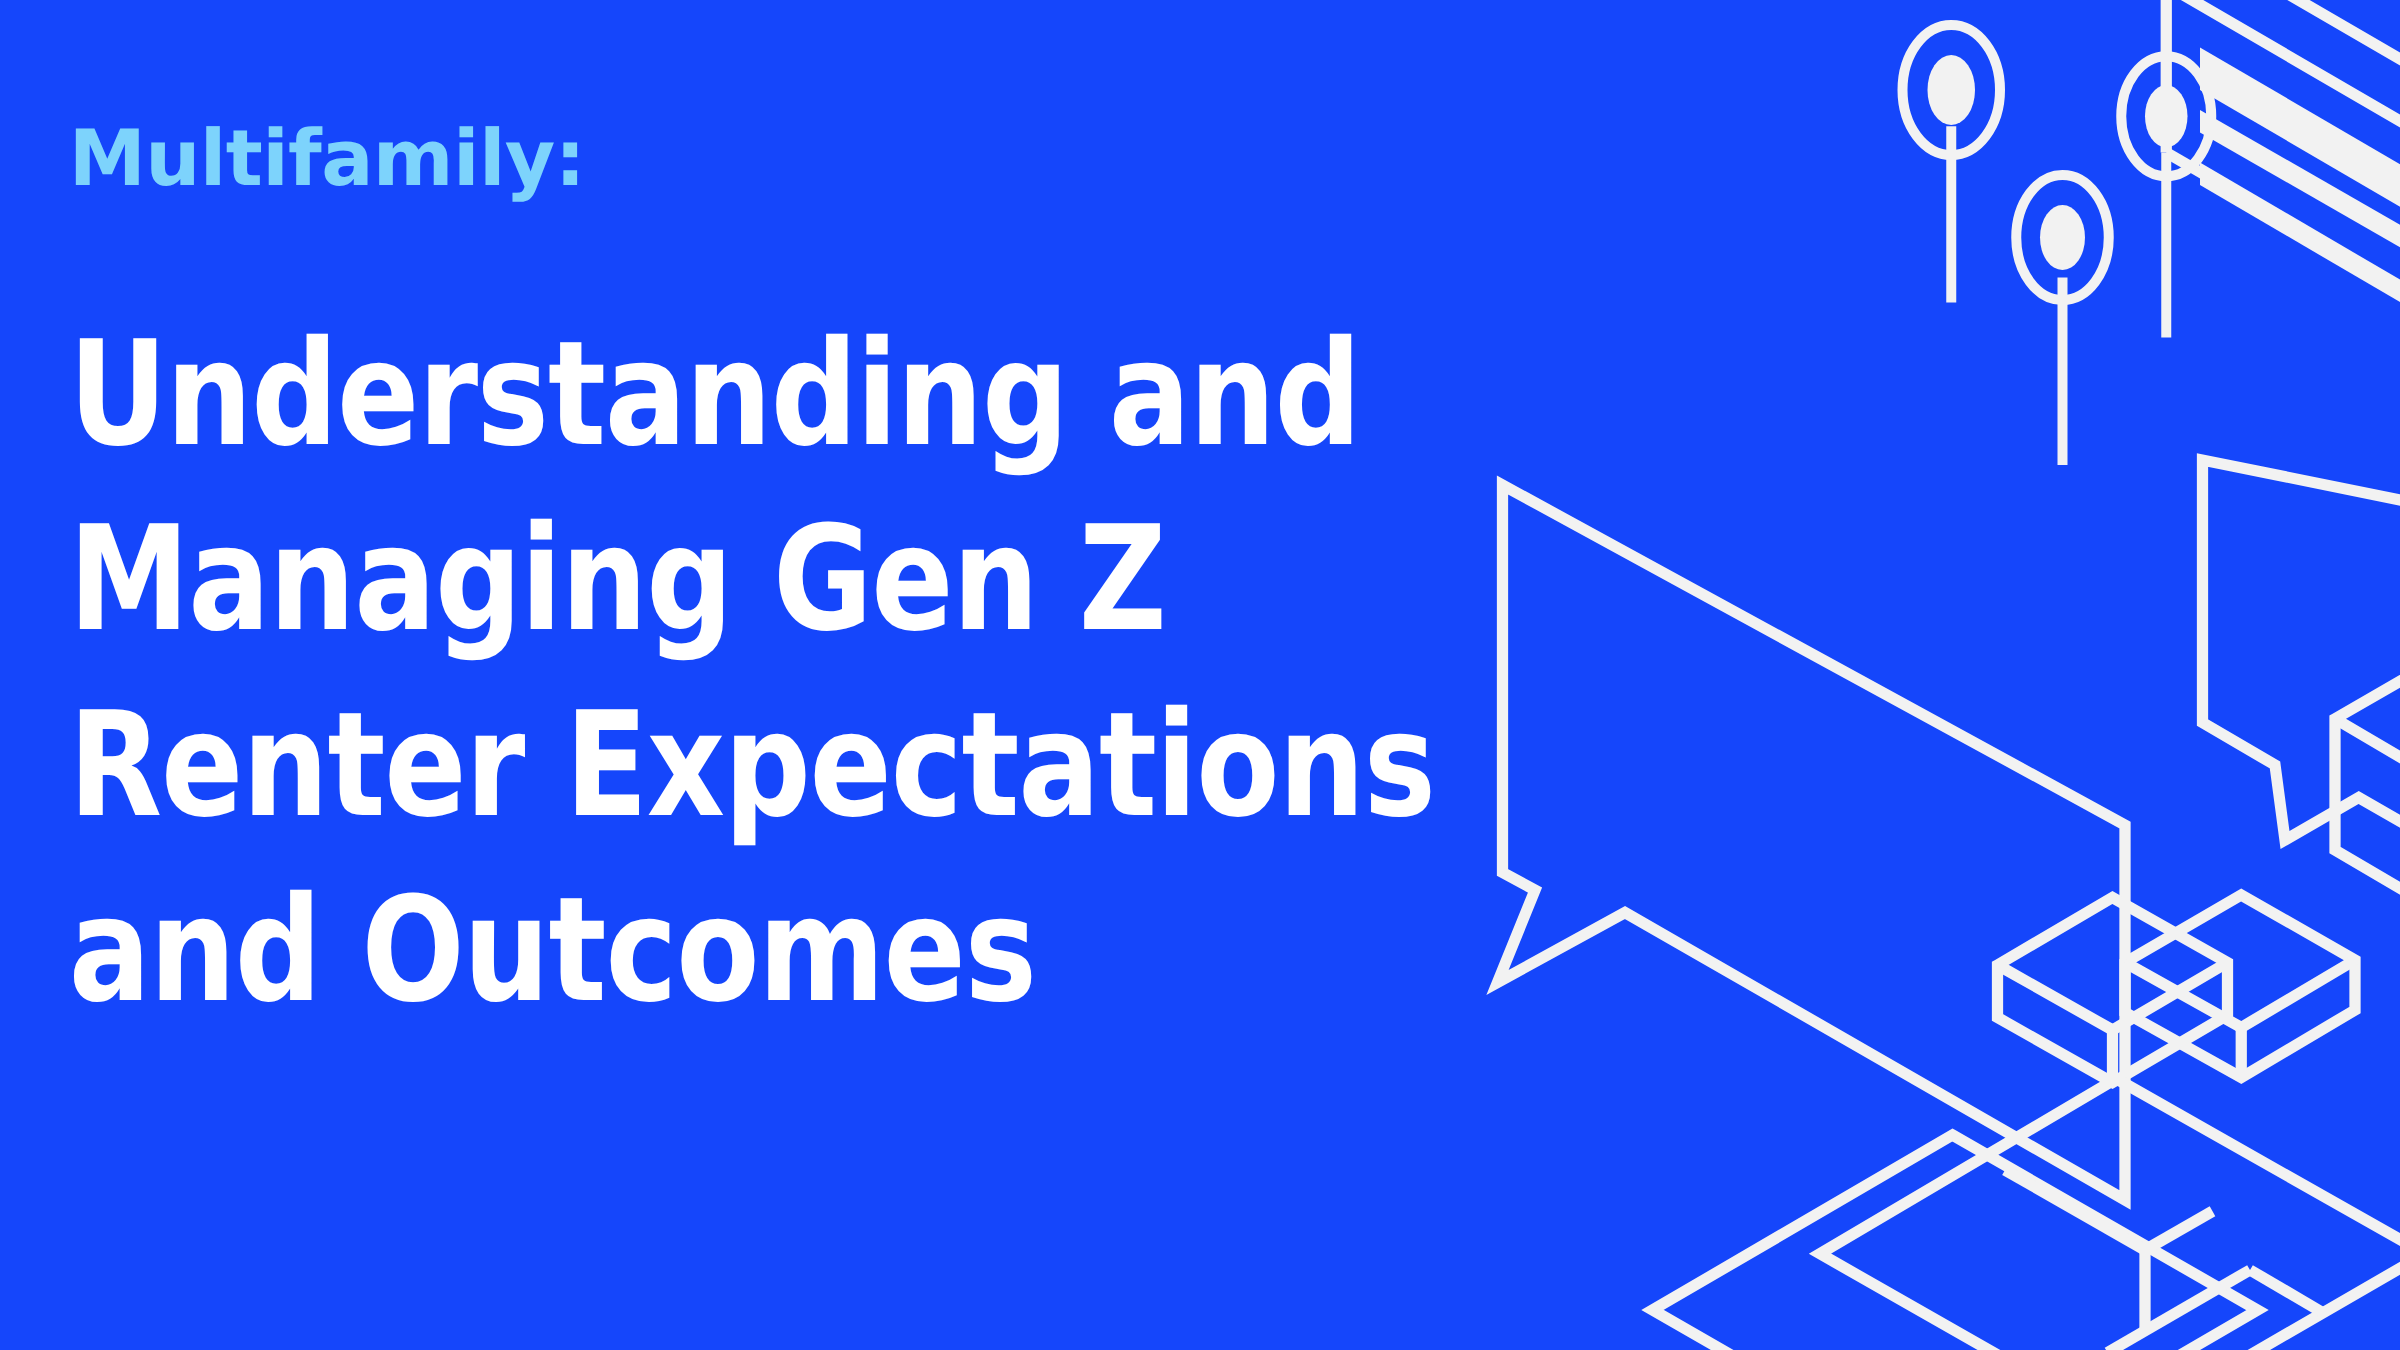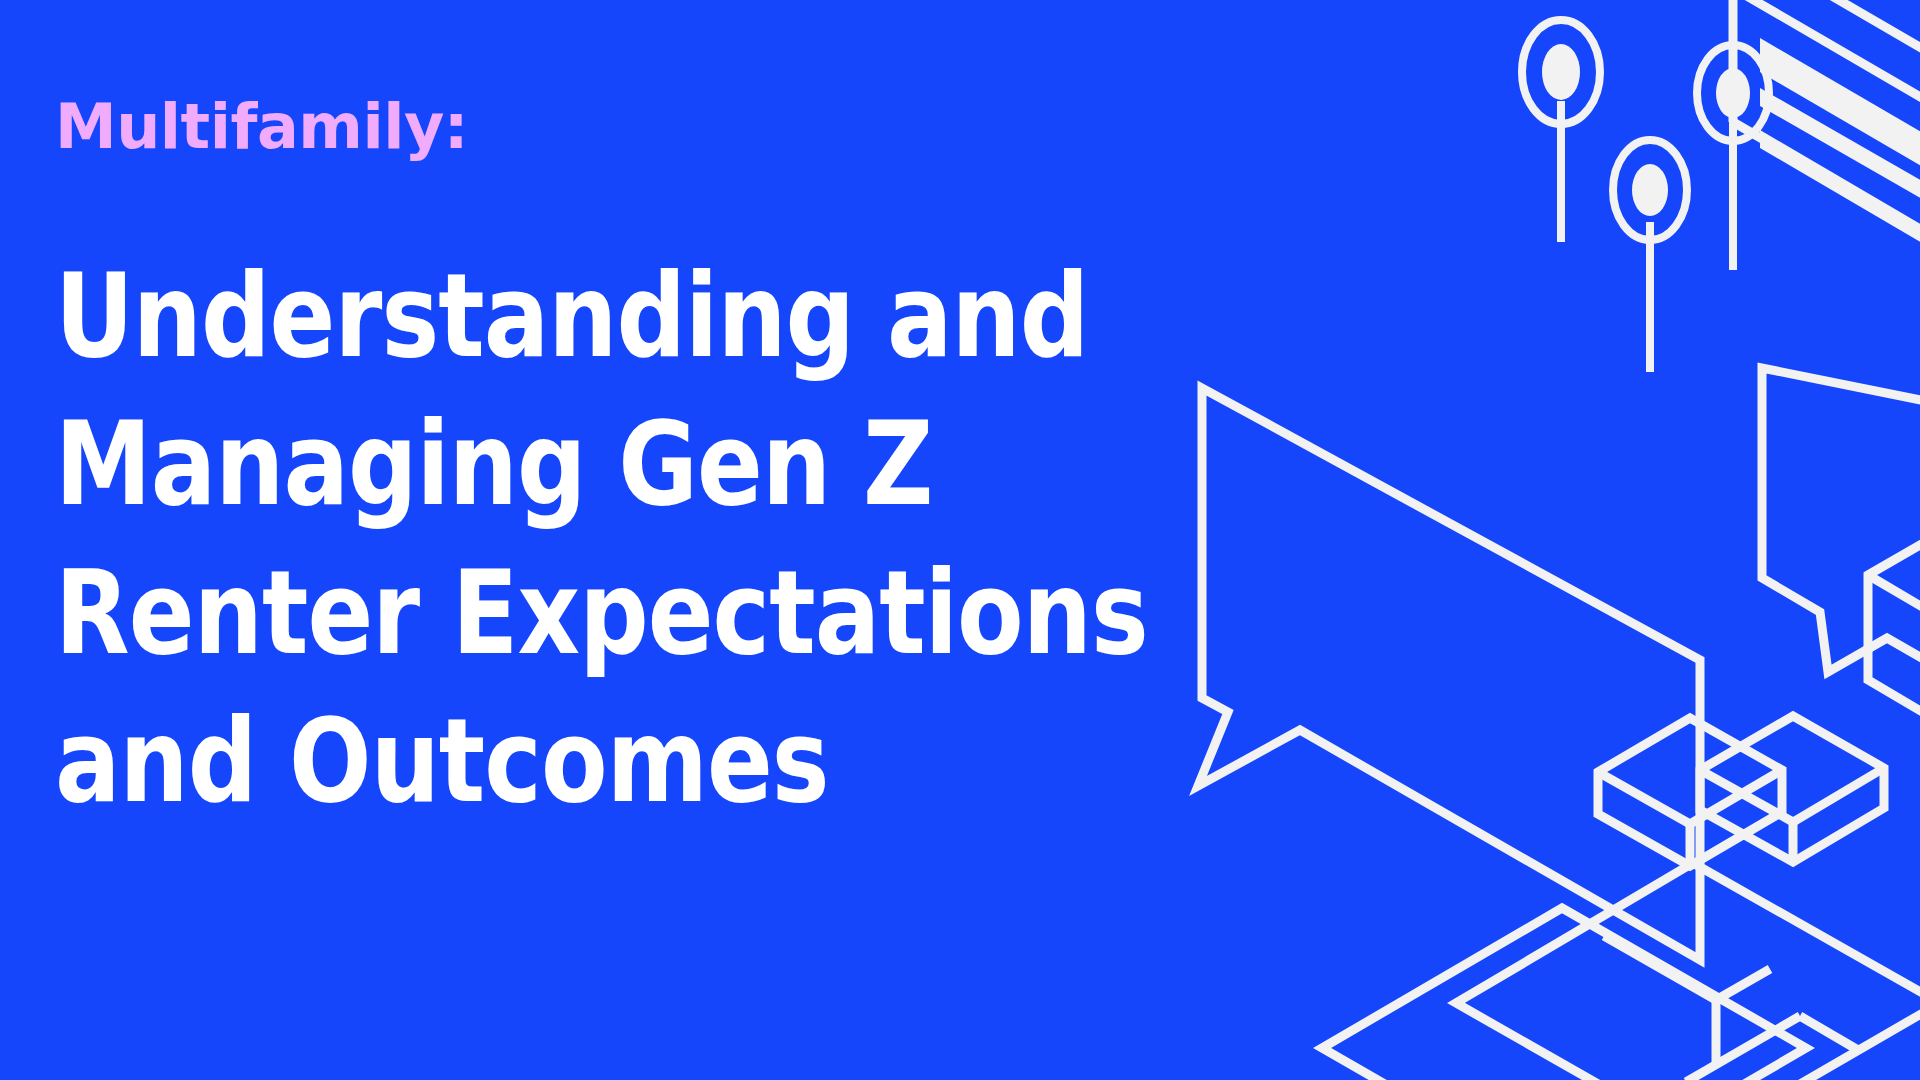--- a/index.html
+++ b/index.html
@@ -22,21 +22,21 @@
     height: 1080px;
     pointer-events: none;
   }
   #text-block {
     position: absolute;
     left: 55px;
     top: 96px;
     width: 1130px;
   }
   #eyebrow {
-    color: #f0abfc;
+    color: #7dd3fc;
     font-family: "DejaVu Sans", sans-serif;
     font-weight: bold;
     font-size: 62px;
     line-height: 1.0;
     letter-spacing: -0.5px;
     margin: 0 0 84px 0;
     white-space: nowrap;
   }
   #headline {
     color: #ffffff;

